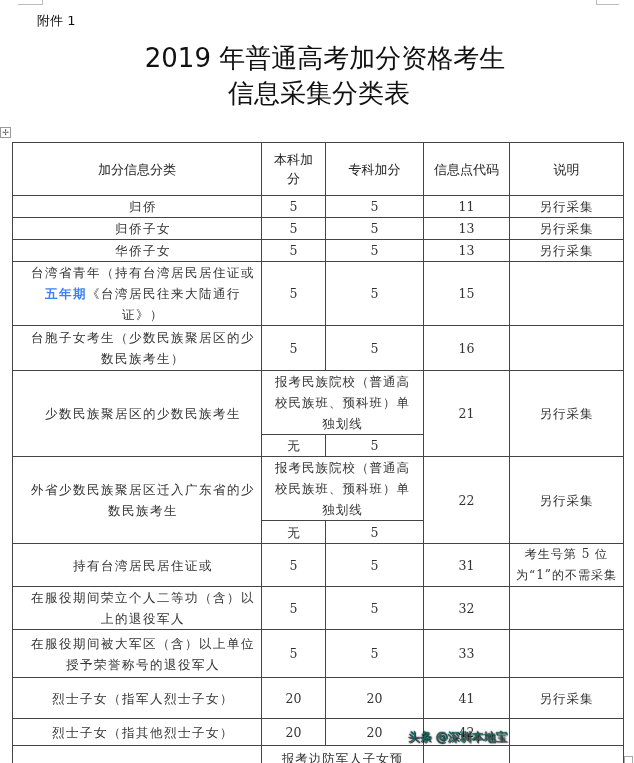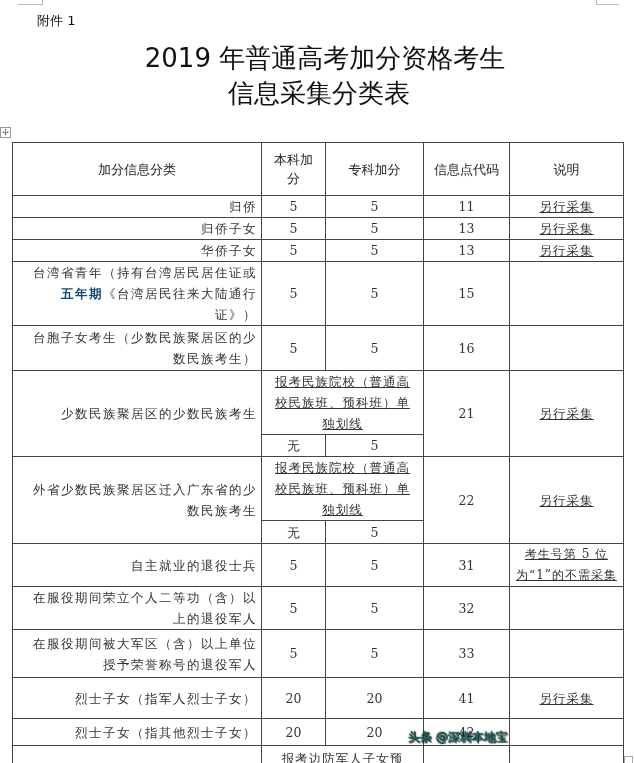--- a/index.html
+++ b/index.html
@@ -12,23 +12,23 @@
   .title { position:absolute; left:0; width:634px; text-align:center; font-family:"DejaVu Sans", sans-serif;
            font-size:26px; color:#111; line-height:34px; }
   .title.l1 { top:41px; left:8px; }
   .title.l2 { top:76px; left:2px; }
   .move-handle { position:absolute; left:0; top:127px; width:9px; height:9px; border:1px solid #999; font-size:8px;
                  line-height:9px; text-align:center; color:#555; font-family:"DejaVu Sans", sans-serif; }
   table { position:absolute; left:12px; top:142px; border-collapse:collapse; table-layout:fixed; width:611px; }
   td, th { border:1px solid #444; font-size:12.5px; color:#333; padding:0; text-align:center; vertical-align:middle;
            font-weight:normal; line-height:21px; }
   th { font-family:"DejaVu Sans", sans-serif; color:#222; font-size:13px; }
-  td.cat { text-align:right; padding-left:16px; padding-right:4px; letter-spacing:1.5px; }
-  td.note { letter-spacing:1px;text-decoration:underline; }
-  .bold { font-weight:bold; color:#0c4a6e; }
+  td.cat { text-align:center; padding-left:16px; padding-right:4px; letter-spacing:1.5px; }
+  td.note { letter-spacing:1px; }
+  .bold { font-weight:bold; color:#3b82f6; }
   .resize { position:absolute; left:624px; top:756px; width:7px; height:7px; border:1px solid #aaa; background:#fff; }
   .watermark { position:absolute; left:408px; top:729px; font-family:"DejaVu Sans", sans-serif; font-size:12px;
                color:#0f766e; text-shadow:0 0 2px #222, 0 0 1px #000, 1px 1px 1px #000; letter-spacing:0; }
 </style>
 </head>
 <body>
 
 <div class="corner tl"></div>
 <div class="corner tr"></div>
 
@@ -107,21 +107,21 @@
     <td colspan="2" class="note" style="padding:0 8px;">报考民族院校（普通高校民族班、预科班）单独划线</td>
     <td rowspan="2">22</td>
     <td rowspan="2" class="note">另行采集</td>
   </tr>
   <tr style="height:23px">
     <td>无</td>
     <td>5</td>
   </tr>
 
   <tr style="height:43px">
-    <td class="cat">自主就业的退役士兵</td>
+    <td class="cat">持有台湾居民居住证或</td>
     <td>5</td>
     <td>5</td>
     <td>31</td>
     <td class="note" style="font-size:12px;padding:0 4px;">考生号第 5 位为“1”的不需采集</td>
   </tr>
   <tr style="height:41px">
     <td class="cat">在服役期间荣立个人二等功（含）以上的退役军人</td>
     <td>5</td>
     <td>5</td>
     <td>32</td>

